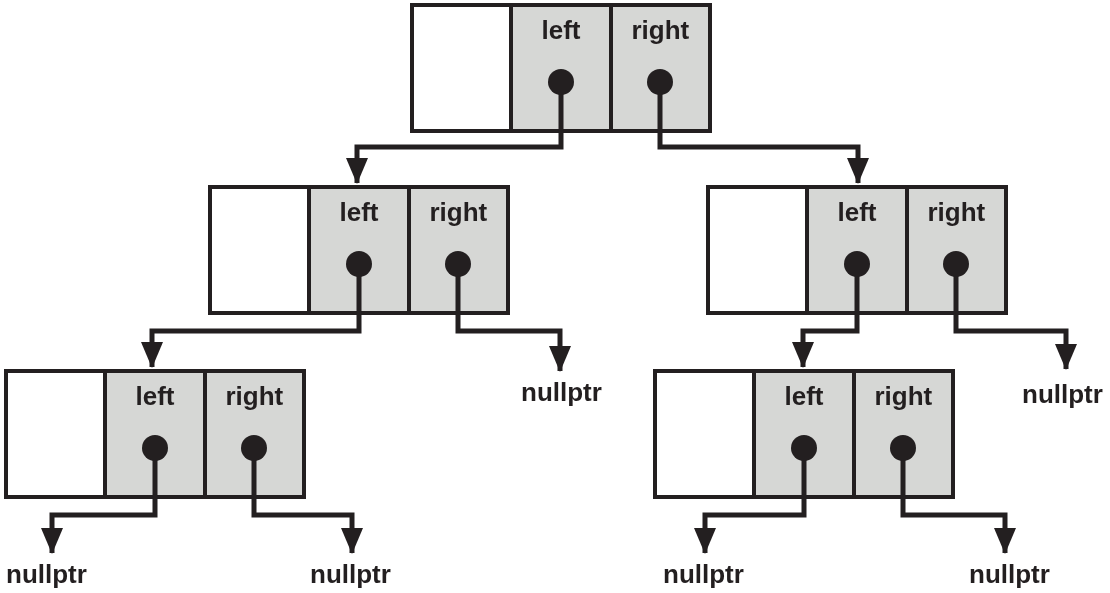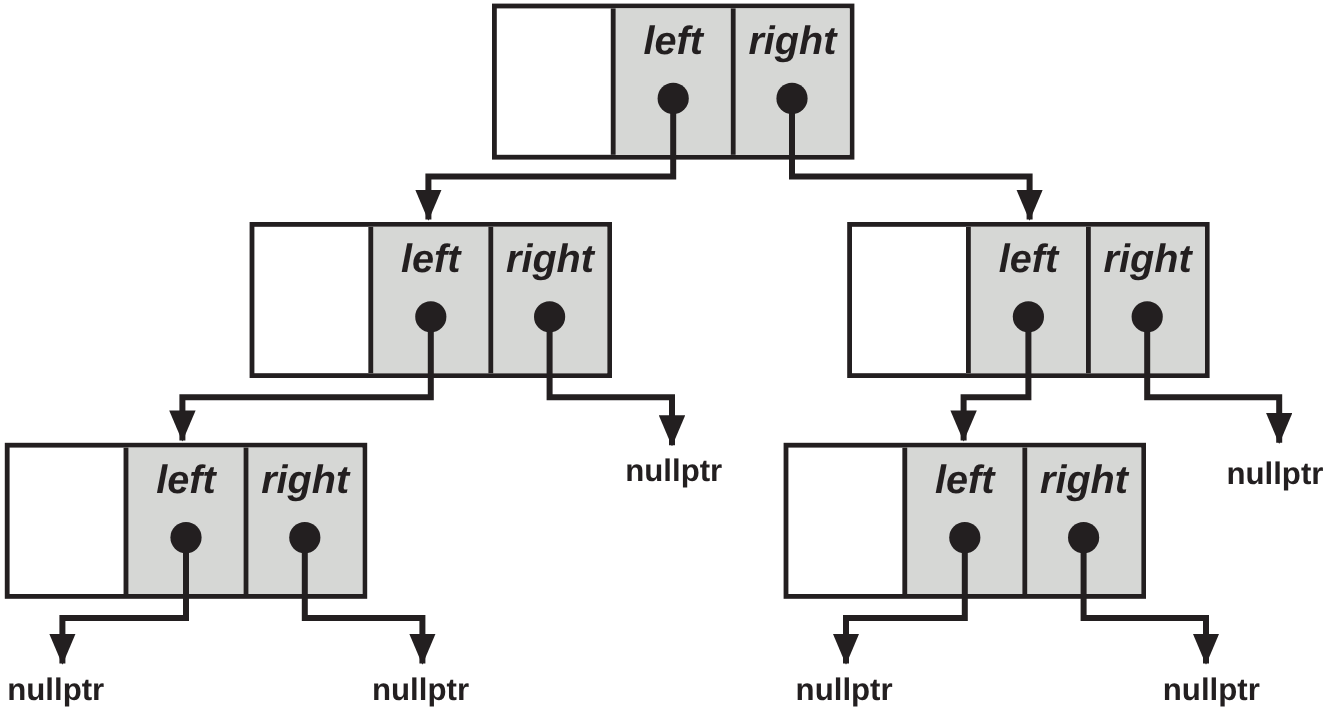--- a/index.html
+++ b/index.html
@@ -4,21 +4,21 @@
 <style>
   :root { --line:#231f20; --fill:#d6d7d5; --bg:#ffffff; }
   * { margin:0; padding:0; box-sizing:border-box; }
   html,body { background:var(--bg); }
   body { font-family:"Liberation Sans", sans-serif; }
   .canvas { position:relative; width:1110px; height:593px; background:var(--bg); overflow:hidden; }
   .node { position:absolute; width:302px; height:130px; display:flex; border:4px solid var(--line); background:#fff; z-index:1; }
   .cell { flex:1 1 0; min-width:0; }
   .cell + .cell { border-left:4px solid var(--line); }
   .ptr-cell { background:var(--fill); display:flex; justify-content:center; align-items:flex-start; padding-top:9px; }
-  .cell-label { font-weight:bold; font-size:33px; line-height:1.1; color:var(--line);font-style:italic; }
+  .cell-label { font-weight:bold; font-size:26px; line-height:1.1; color:var(--line); }
   .wires { position:absolute; left:0; top:0; width:1110px; height:593px; z-index:2; pointer-events:none; }
   .nullptr-label { position:absolute; font-weight:bold; font-size:26px; line-height:1.1; color:var(--line); white-space:nowrap; z-index:1; }
 </style>
 </head>
 <body>
 
 <div class="canvas">
 
   <div class="node" style="left:410px; top:3px;">
     <div class="cell"></div>

